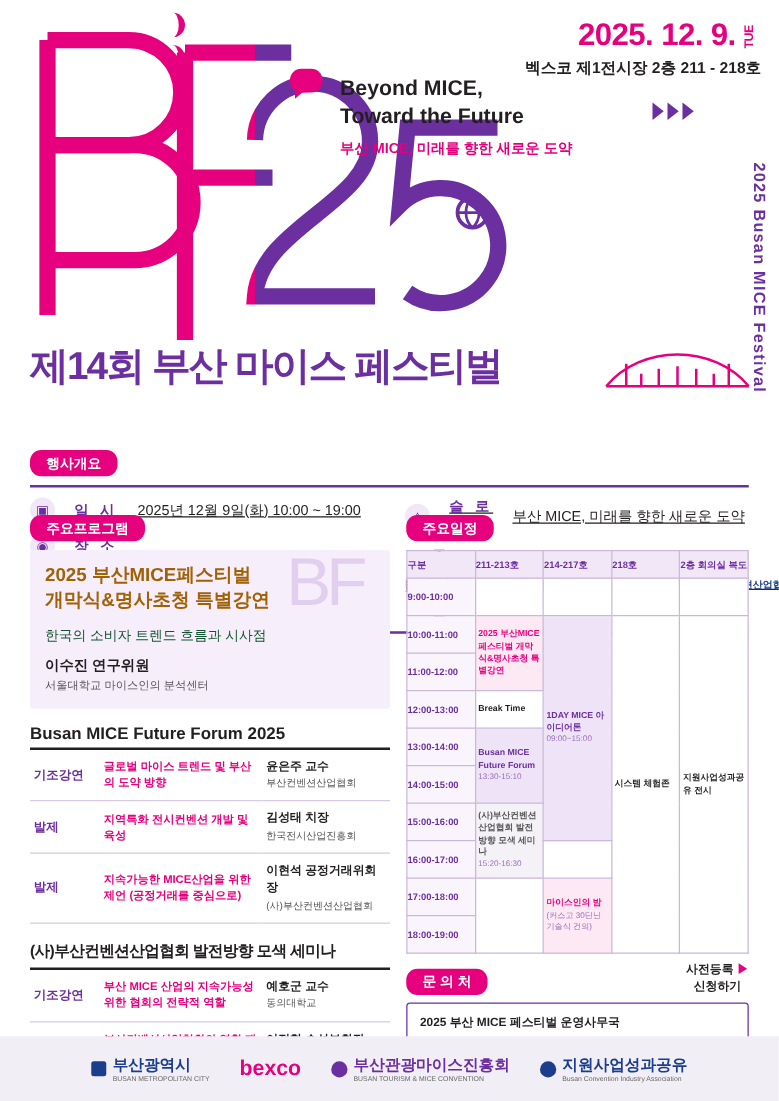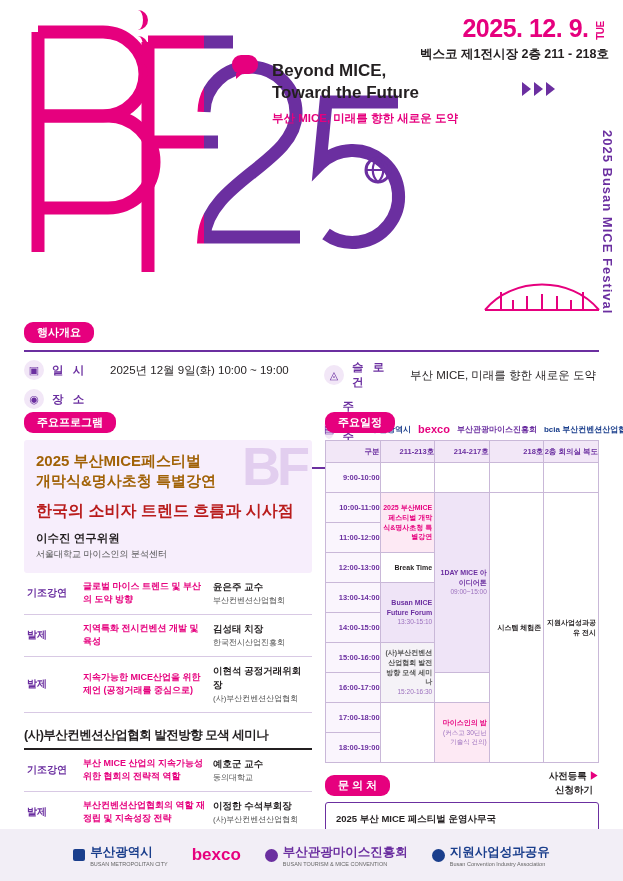--- a/index.html
+++ b/index.html
@@ -77,58 +77,59 @@
 
   .bridge { position: absolute; right: 22px; bottom: 22px; }
 
   
   .sec-tag {
     display: inline-block; background: #e6007e; color: #fff;
     font-size: 11px; font-weight: bold; padding: 3px 13px; border-radius: 9px;
   }
 
   
-  .overview { position: absolute; left: 24px; top: 322px; width: 575px; }
+  .overview { position: absolute; left: 24px; top: 360px; width: 575px; text-decoration: underline; }
   .ov-body {
     margin-top: 7px; border-top: 2px solid #6b2fa0; border-bottom: 2px solid #6b2fa0;
     padding: 8px 0 8px 0; display: flex;
   }
   .ov-col { display: flex; flex-direction: column; gap: 9px; }
   .ov-col.left { width: 300px; }
   .ov-col.right { width: 275px; }
   .ov-row { display: flex; align-items: center; gap: 8px; }
   .ov-ico {
     width: 20px; height: 20px; border-radius: 50%; background: #f2e7f7;
     display: flex; align-items: center; justify-content: center;
     color: #6b2fa0; font-size: 11px;
   }
   .ov-lab {
     width: 50px; font-size: 11.5px; font-weight: bold; color: #6b2fa0;
     letter-spacing: 3px;
+    text-align: center;
   }
   .ov-val { font-size: 11.5px; color: #231f20; }
   .logos-inline { display: flex; align-items: center; gap: 7px; }
   .logo-chip { font-size: 8px; font-weight: bold; white-space: nowrap; }
   .logo-busan { color: #1a3e8c; }
   .logo-bexco { color: #e6007e; font-size: 11px; }
   .logo-btp { color: #6b2fa0; }
   .logo-bcia { color: #1a3e8c; }
 
   
   .prog { position: absolute; left: 24px; top: 412px; width: 288px; }
   .prog-card {
     margin-top: 7px; background: #f7eefc; border-radius: 3px;
     padding: 11px 12px 12px 12px; position: relative; overflow: hidden;
   }
   .prog-card .pc-t1 { font-size: 15px; font-weight: bold; color: #a16207; line-height: 1.35; }
-  .prog-card .pc-t2 { margin-top: 9px; font-size: 16px; font-weight: bold; color: #b91c1c; }
+  .prog-card .pc-t2 { margin-top: 9px; font-size: 11px; font-weight: normal; color: #14532d; }
   .prog-card .pc-name { margin-top: 9px; font-size: 11.5px; font-weight: bold; color: #231f20; }
   .prog-card .pc-aff { margin-top: 2px; font-size: 9px; color: #555; }
   .pc-wm {
-    position: absolute; right: 6px; top: 4px; font-size: 54px; font-weight: bold;
+    position: absolute; right: 22px; top: 4px; font-size: 54px; font-weight: normal;
     color: rgba(156,96,196,0.22); line-height: 0.85; letter-spacing: -4px;
   }
 
   .forum-title {
     margin-top: 12px; font-size: 13.5px; font-weight: bold; color: #231f20;
     border-bottom: 2px solid #231f20; padding-bottom: 4px;
   }
   .ptable { width: 100%; border-collapse: collapse; margin-top: 0; }
   .ptable tr { border-bottom: 1px solid #d8c9e4; }
   .ptable td { padding: 7px 3px; vertical-align: middle; font-size: 9px; }
@@ -142,21 +143,21 @@
 
   .forum-title2 {
     margin-top: 14px; font-size: 12.5px; font-weight: bold; color: #231f20;
     border-bottom: 2px solid #231f20; padding-bottom: 4px; letter-spacing: -0.5px;
   }
 
   
   .sched { position: absolute; left: 325px; top: 412px; width: 274px; }
   .stable { width: 100%; border-collapse: collapse; margin-top: 7px; table-layout: fixed; }
   .stable th, .stable td {
-    border: 1px solid #c9b8d8; font-size: 7px; text-align: right; vertical-align: middle;
+    border: 1px solid #c9b8d8; font-size: 7px; text-align: left; vertical-align: middle;
   }
   .stable th {
     background: #f2e7f7; color: #6b2fa0; font-weight: bold; height: 22px; font-size: 7.5px;
   }
   .stable td.tm {
     background: #faf5fd; color: #6b2fa0; font-weight: bold; height: 30px; width: 46px;
     font-size: 7.5px;
   }
   .cell-pink { background: #fde9f4; color: #e6007e; font-weight: bold; line-height: 1.4; padding: 2px; }
   .cell-lilac { background: #efe4f7; color: #6b2fa0; font-weight: bold; line-height: 1.4; padding: 2px; }
@@ -273,20 +274,21 @@
     <div class="hero-tagline">
       <div class="t-en">
         <div>Beyond MICE,</div>
         <div>Toward the Future</div>
       </div>
       <div class="t-ko">부산 MICE, 미래를 향한 새로운 도약</div>
     </div>
 
     <div class="side-vertical">2025 Busan MICE Festival</div>
 
+    <div class="hero-title">제14회 부산 마이스 페스티벌</div>
 
     <div class="bridge">
       <svg width="118" height="44" viewBox="0 0 118 44" aria-hidden="true">
         <g stroke="#e6007e" stroke-width="2" fill="none">
           <path d="M2 40 C30 6 88 6 116 40"></path>
           <path d="M18 40 L18 22 M100 40 L100 22"></path>
           <path d="M2 40 L116 40"></path>
           <path d="M30 40 L30 30 M44 40 L44 26 M59 40 L59 24 M74 40 L74 26 M88 40 L88 30"></path>
         </g>
       </svg>
@@ -332,20 +334,21 @@
 
     <div class="prog-card">
       <div class="pc-wm">BF</div>
       <div class="pc-t1">2025 부산MICE페스티벌</div>
       <div class="pc-t1">개막식&amp;명사초청 특별강연</div>
       <div class="pc-t2">한국의 소비자 트렌드 흐름과 시사점</div>
       <div class="pc-name">이수진 연구위원</div>
       <div class="pc-aff">서울대학교 마이스인의 분석센터</div>
     </div>
 
+    <div class="forum-title">Busan MICE Future Forum 2025</div>
     <table class="ptable">
       <tbody>
         <tr>
           <td class="role">기조강연</td>
           <td class="topic">글로벌 마이스 트렌드 및 부산의 도약 방향</td>
           <td class="spk">
             <span class="spk-name">윤은주 교수</span><br>
             <span class="spk-aff">부산컨벤션산업협회</span>
           </td>
         </tr>

